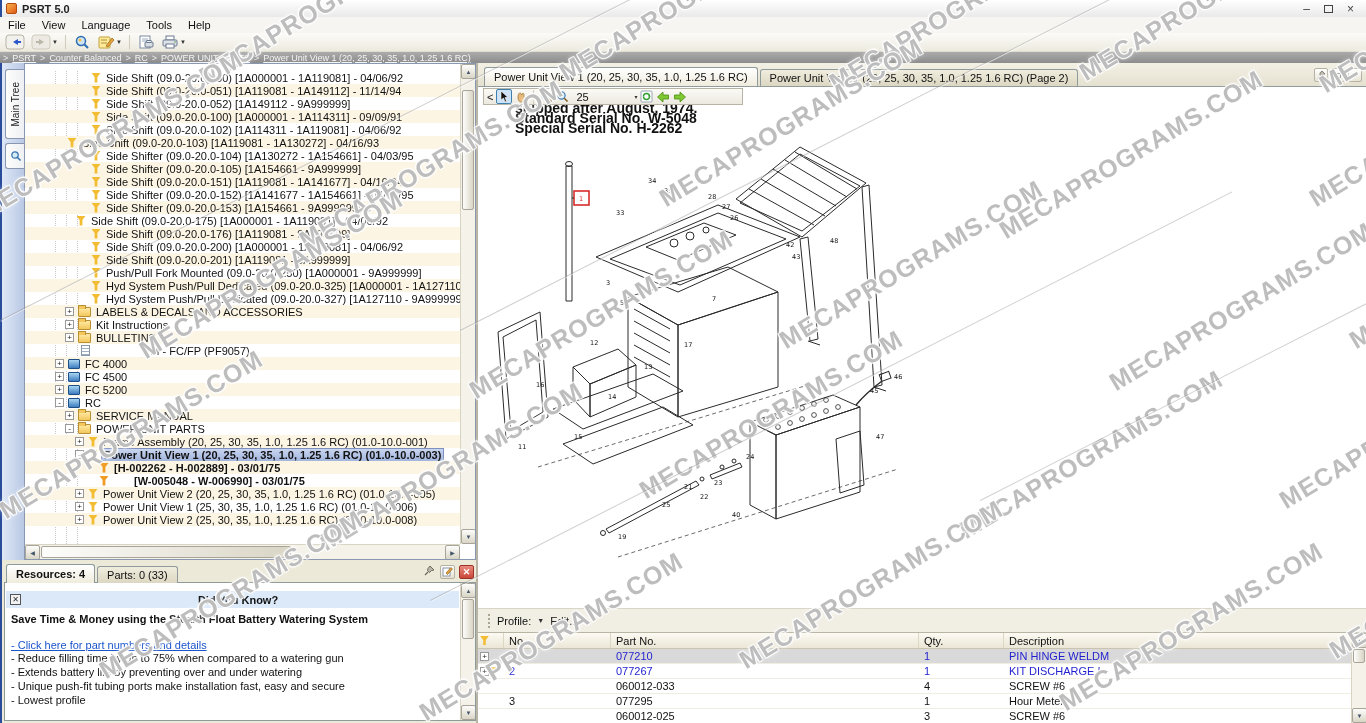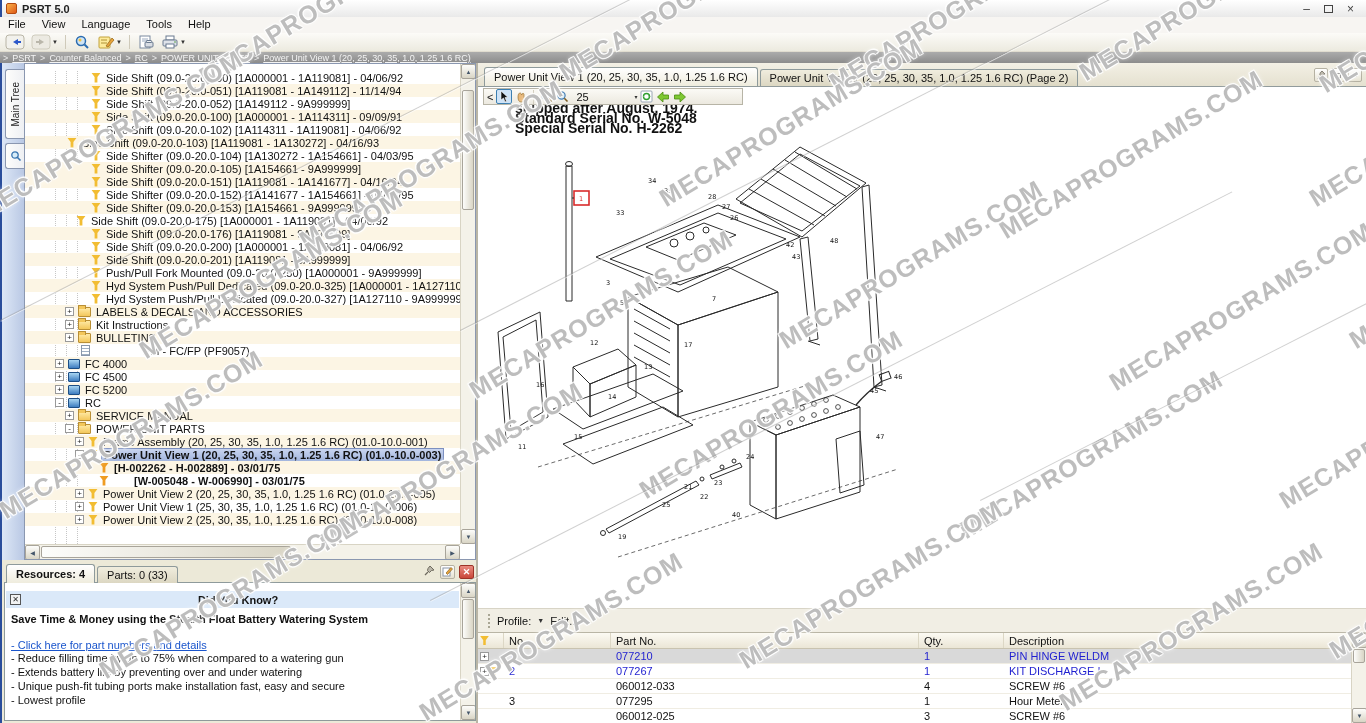--- a/index.html
+++ b/index.html
@@ -6,21 +6,21 @@
   html,body { width:1366px; height:723px; overflow:hidden; }
   body { font-family:"Liberation Sans", sans-serif; background:#ece9d8; position:relative; font-size:11px; color:#111; }
 
   
   .titlebar{position:absolute;left:0;top:0;width:1366px;height:17px;background:linear-gradient(#ffffff,#e9e9e9);display:flex;align-items:center;padding-left:4px;border-left:2px solid #2a4d9b;}
   .app-icon{width:11px;height:11px;border-radius:2px;background:linear-gradient(135deg,#f9b24a,#e05a17);border:1px solid #b34a10;margin-right:5px;}
   .title-text{font-size:11px;font-weight:bold;color:#222;}
   .win-controls{margin-left:auto;display:flex;align-items:center;gap:14px;padding-right:12px;color:#444;}
   .win-btn{font-size:12px;line-height:12px;cursor:default;}
   .win-max{width:9px;height:8px;border:1.5px solid #444;}
-  .menubar{position:absolute;left:0;top:17px;width:1366px;height:16px;background:#f7f5f2;display:flex;align-items:flex-start;padding-left:2px;}
+  .menubar{position:absolute;left:0;top:17px;width:1366px;height:16px;background:#f7f5f2;display:flex;align-items:center;padding-left:2px;}
   .menu-item{padding:1px 10px 2px 6px;}
   .toolbar{position:absolute;left:0;top:33px;width:1366px;height:19px;background:linear-gradient(#fcfbf8,#eceadf);display:flex;align-items:center;padding-left:3px;gap:2px;border-bottom:1px solid #e0dccf;}
   .tb-btn{height:17px;display:flex;align-items:center;padding:0 2px;}
   .tb-sep{width:1px;height:14px;background:#cfcaba;margin:0 3px;}
   .caret{font-size:6px;color:#333;margin-left:1px;}
 
   .breadcrumb{position:absolute;left:0;top:52px;width:1366px;height:11px;background:linear-gradient(#ababab,#8c8c8c);color:#f4f4f4;font-size:9px;display:flex;align-items:center;padding-left:3px;gap:4px;white-space:nowrap;}
   .bc-sep{opacity:.9;}
   .bc-link{text-decoration:underline;}
 

